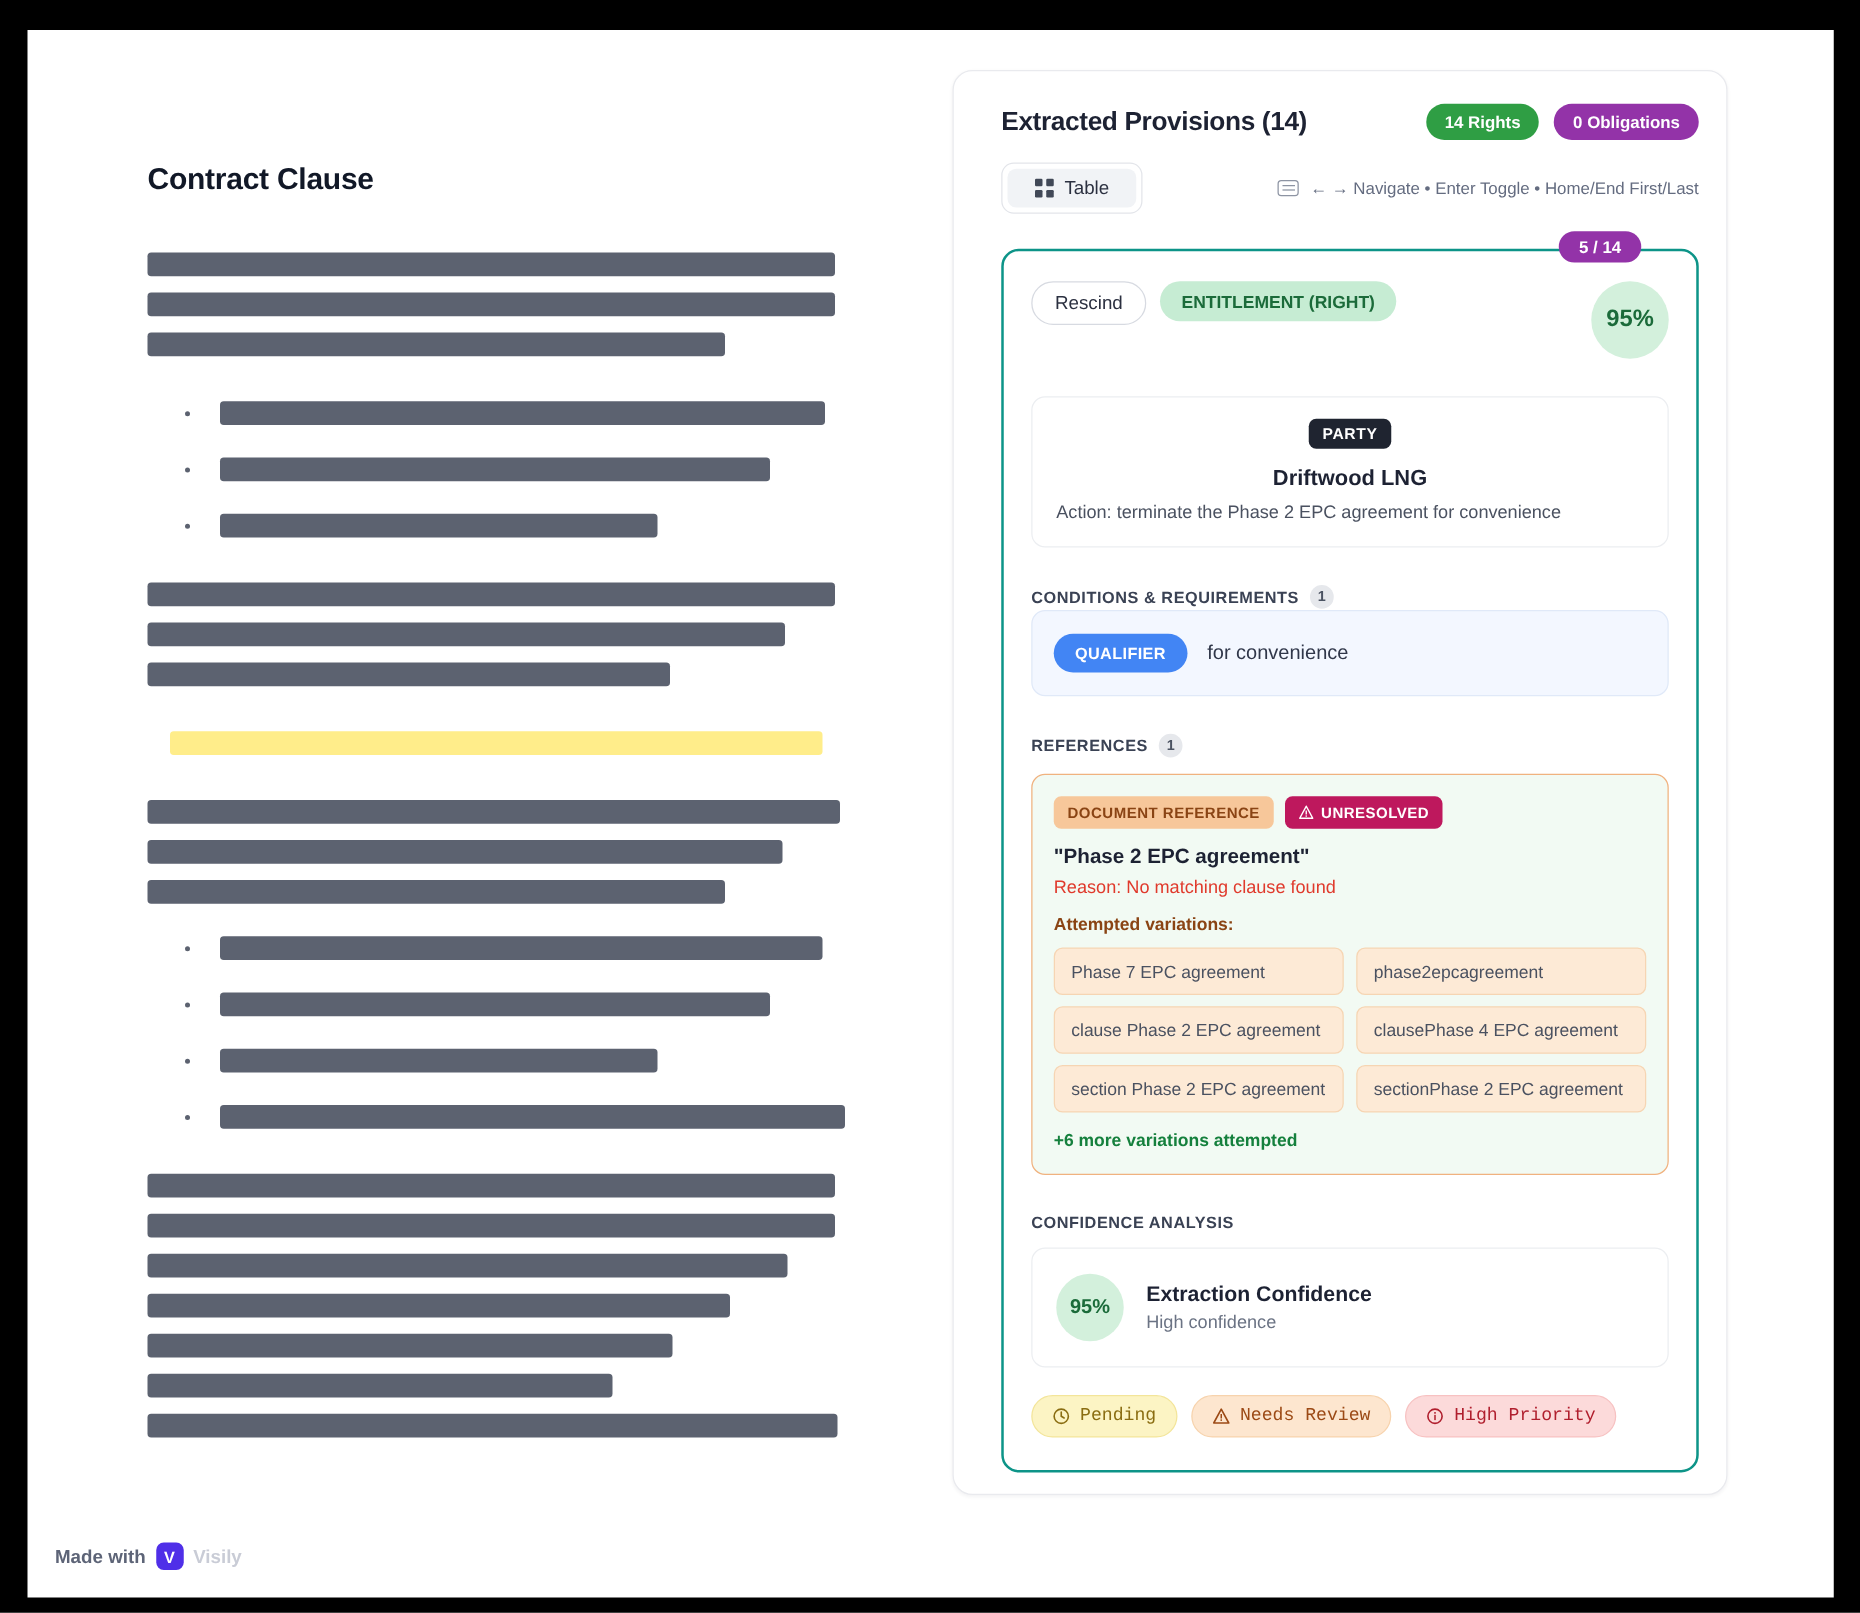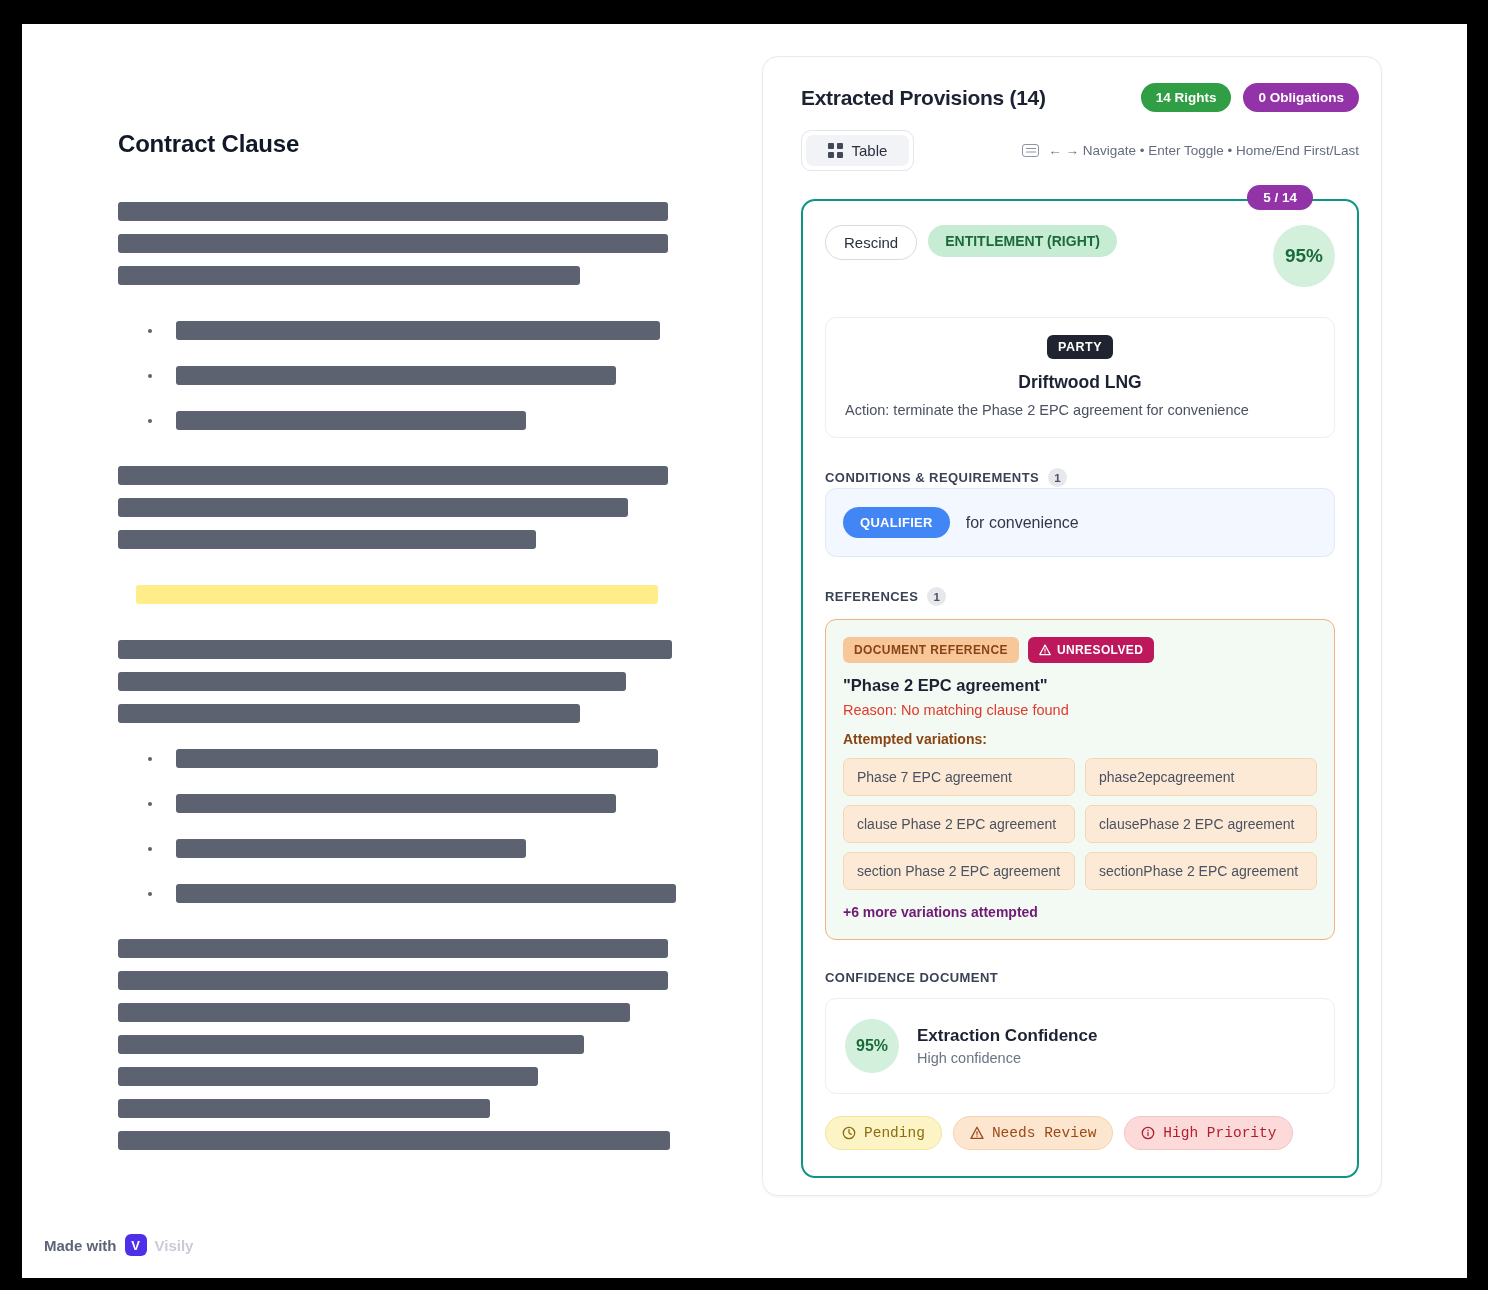--- a/index.html
+++ b/index.html
@@ -290,21 +290,21 @@
     padding: 10px 13px;
     font-size: 14px;
     color: #4a5160;
     white-space: nowrap;
     overflow: hidden;
     text-overflow: ellipsis;
   }
   .var-more {
     margin-top: 14px;
     font-size: 14px; font-weight: bold;
-    color: #701a75;
+    color: #15803d;
   }
 
   .conf-box {
     margin-top: 13px;
     border: 1px solid #eceef1;
     border-radius: 11px;
     padding: 20px 19px;
     display: flex; align-items: center; gap: 18px;
   }
   .conf-mini {
@@ -529,29 +529,29 @@
               <span>UNRESOLVED</span>
             </span>
           </div>
           <div class="ref-quote">"Phase 2 EPC agreement"</div>
           <div class="ref-reason">Reason: No matching clause found</div>
           <div class="ref-att">Attempted variations:</div>
           <div class="var-grid" id="variations-host">
               <div class="var-chip">Phase 7 EPC agreement</div>
               <div class="var-chip">phase2epcagreement</div>
               <div class="var-chip">clause Phase 2 EPC agreement</div>
-              <div class="var-chip">clausePhase 2 EPC agreement</div>
+              <div class="var-chip">clausePhase 4 EPC agreement</div>
               <div class="var-chip">section Phase 2 EPC agreement</div>
               <div class="var-chip">sectionPhase 2 EPC agreement</div>
             </div>
           <div class="var-more">+6 more variations attempted</div>
         </div>
 
         <div class="sec-head">
-          <span>CONFIDENCE DOCUMENT</span>
+          <span>CONFIDENCE ANALYSIS</span>
         </div>
         <div class="conf-box">
           <div class="conf-mini">95%</div>
           <div>
             <div class="conf-label">Extraction Confidence</div>
             <div class="conf-sub">High confidence</div>
           </div>
         </div>
 
         <div class="status-row">

